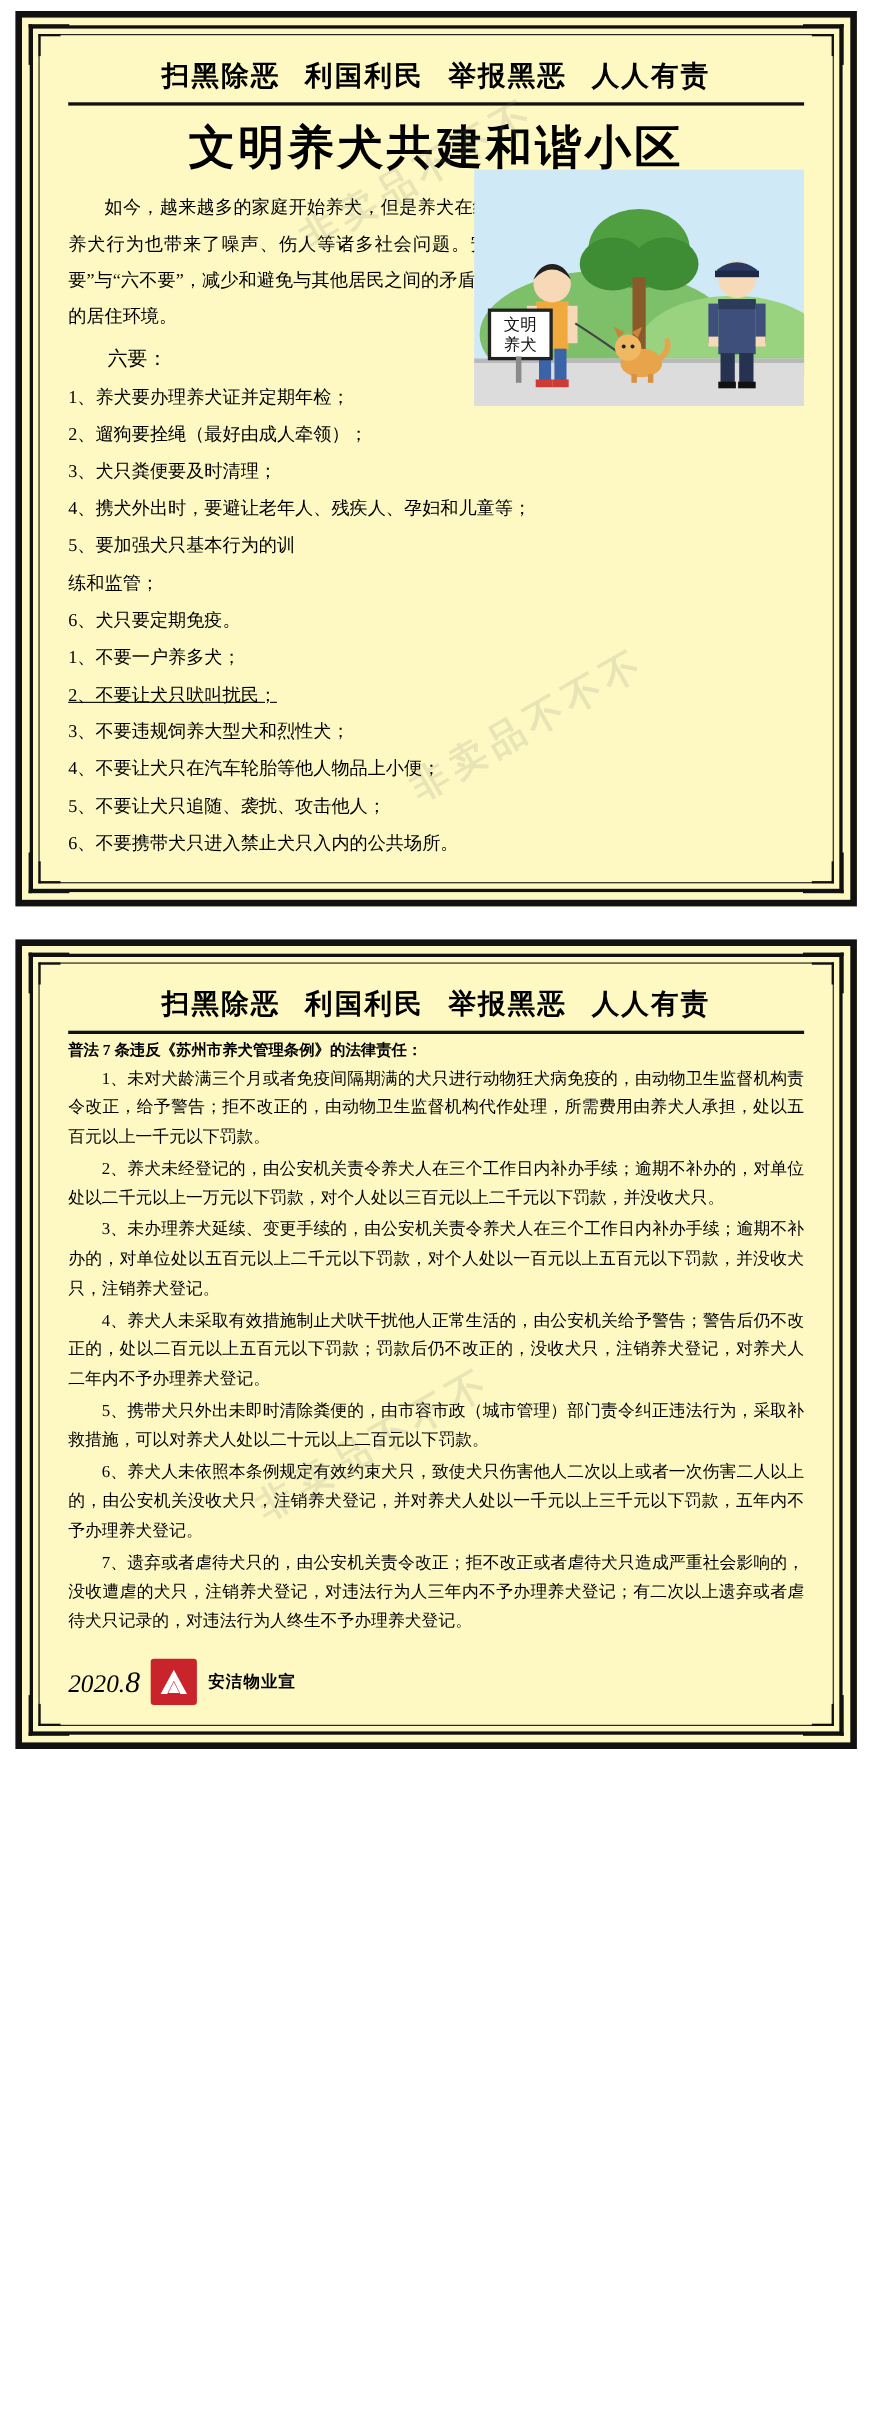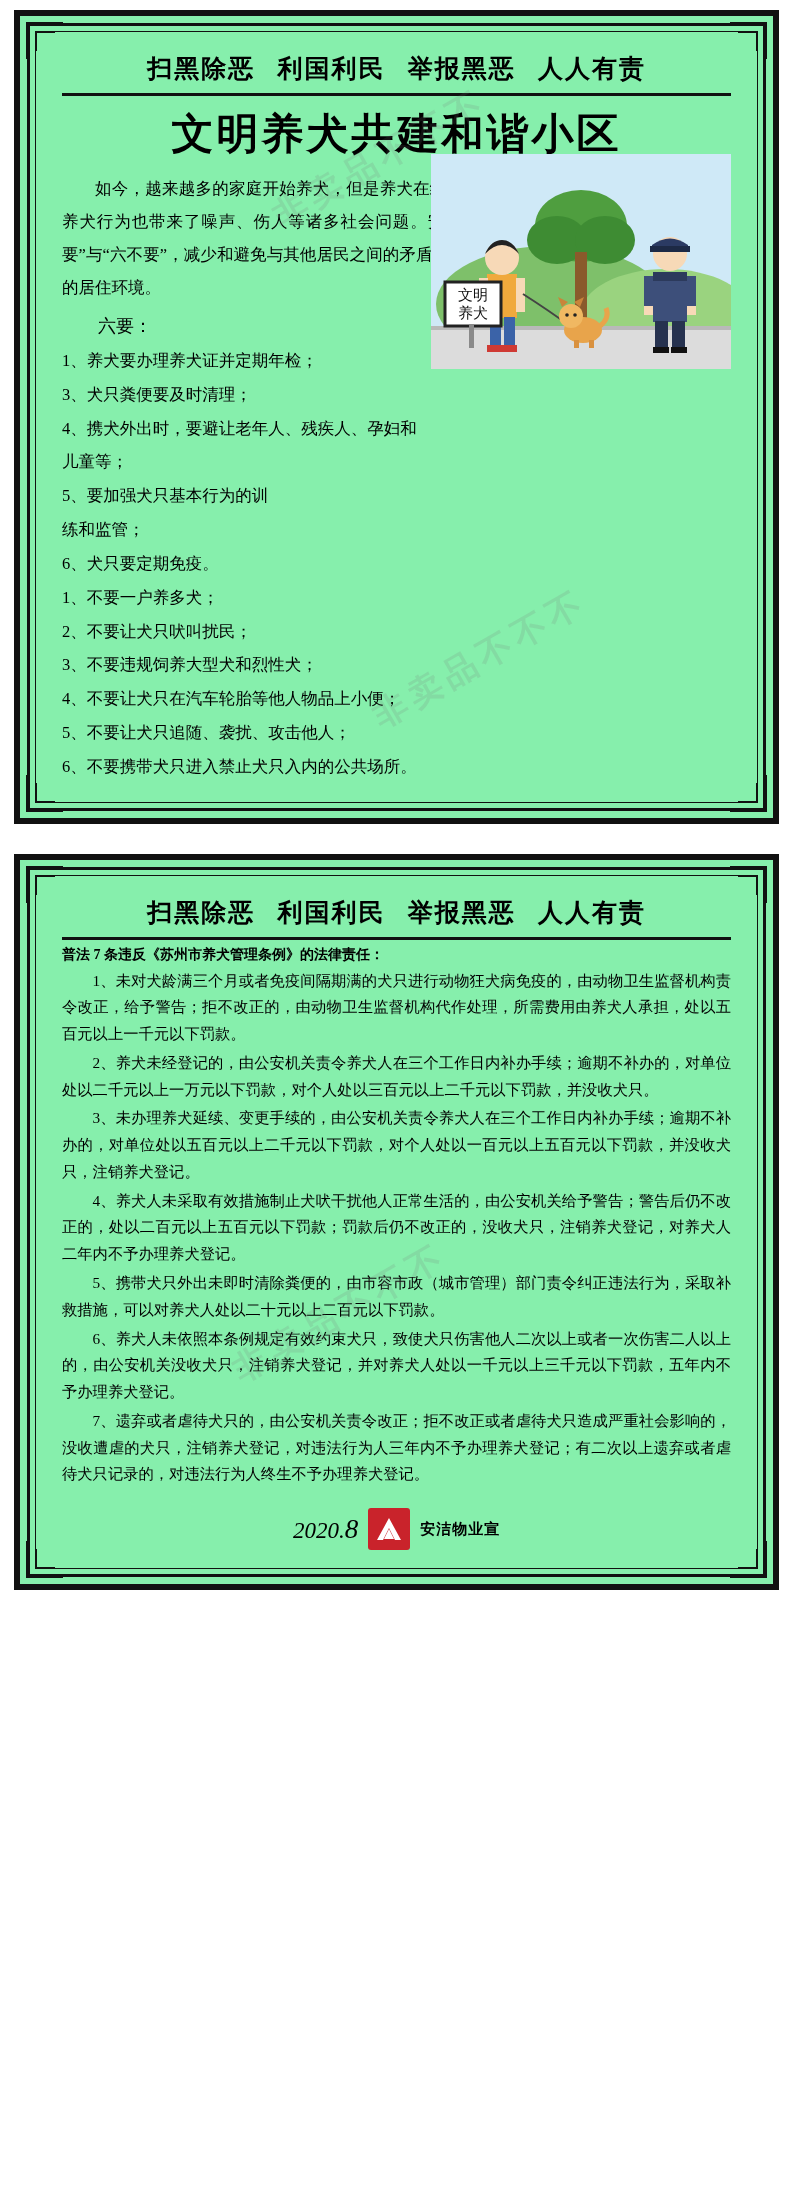--- a/index.html
+++ b/index.html
@@ -3,21 +3,21 @@
 <meta charset="utf-8">
 <style>
   html,body{margin:0;padding:0;background:#ffffff;}
   body{width:793px;font-family:"Liberation Serif","DejaVu Serif",serif;color:#000;}
   .page{width:793px;position:relative;}
 
   
   .poster{
     position:relative;
     margin:4px auto;
-    background:#86efac;
+    background:#fef9c3;
     border:6px solid #111;
     box-sizing:border-box;
   }
   .poster .inner-frame{
     border:3px solid #111;
     margin:7px;
     padding:0;
     position:relative;
     box-sizing:border-box;
   }
@@ -102,21 +102,21 @@
   .law-p{
     font-size:15.3px;
     line-height:1.75;
     text-align:justify;
     text-indent:2em;
     margin:0 0 2px 0;
   }
   .footer{
     display:flex;
     align-items:center;
-    justify-content:center;
+    justify-content:flex-start;
     gap:10px;
     margin-top:14px;
     padding-top:6px;
   }
   .footer .date{
     font-size:23px;
     font-style:italic;
     font-family:"Liberation Serif","DejaVu Serif",serif;
   }
   .footer .date .big{font-size:27px;}
@@ -233,30 +233,31 @@
                 <rect x="256" y="152" width="9" height="9" fill="#f7d9b7"></rect>
                 <rect x="224" y="167" width="13" height="28" fill="#26324f"></rect>
                 <rect x="241" y="167" width="13" height="28" fill="#26324f"></rect>
                 <rect x="222" y="193" width="16" height="6" fill="#111"></rect>
                 <rect x="240" y="193" width="16" height="6" fill="#111"></rect>
               </g>
             </svg>
           </div>
 
           <p class="item">1、养犬要办理养犬证并定期年检；</p>
+          <p class="item">2、遛狗要拴绳（最好由成人牵领）；</p>
           <p class="item">3、犬只粪便要及时清理；</p>
           <p class="item">4、携犬外出时，要避让老年人、残疾人、孕妇和儿童等；</p>
           <p class="item" style="width:215px;">5、要加强犬只基本行为的训练和监管；</p>
           <p class="item" style="width:215px;">6、犬只要定期免疫。</p>
         </div>
 
 
         <div class="list-block">
           <p class="item" style="width:215px;">1、不要一户养多犬；</p>
-          <p class="item" style="width:215px;">2、不要让犬只吠叫扰民；</p>
+          <p class="item" style="width:215px;text-decoration:underline;">2、不要让犬只吠叫扰民；</p>
           <p class="item">3、不要违规饲养大型犬和烈性犬；</p>
           <p class="item">4、不要让犬只在汽车轮胎等他人物品上小便；</p>
           <p class="item">5、不要让犬只追随、袭扰、攻击他人；</p>
           <p class="item">6、不要携带犬只进入禁止犬只入内的公共场所。</p>
         </div>
 
       </div>
     </div>
     <span class="corner c-tl">
         <i></i>

